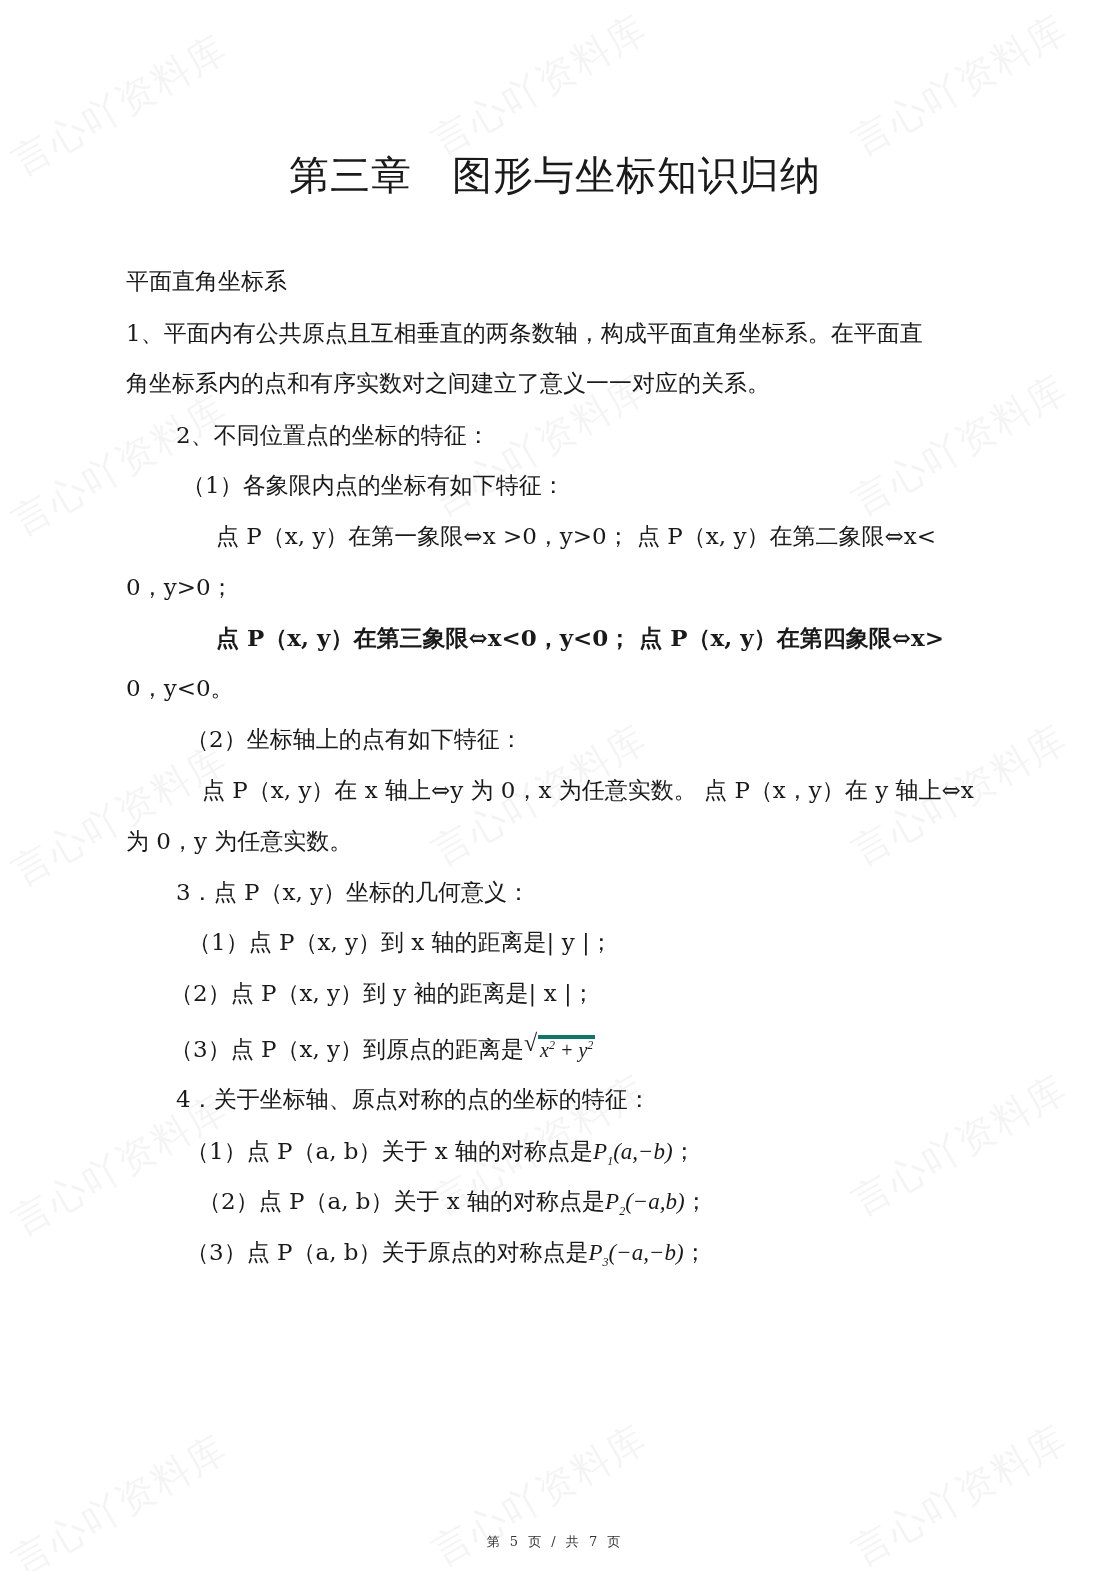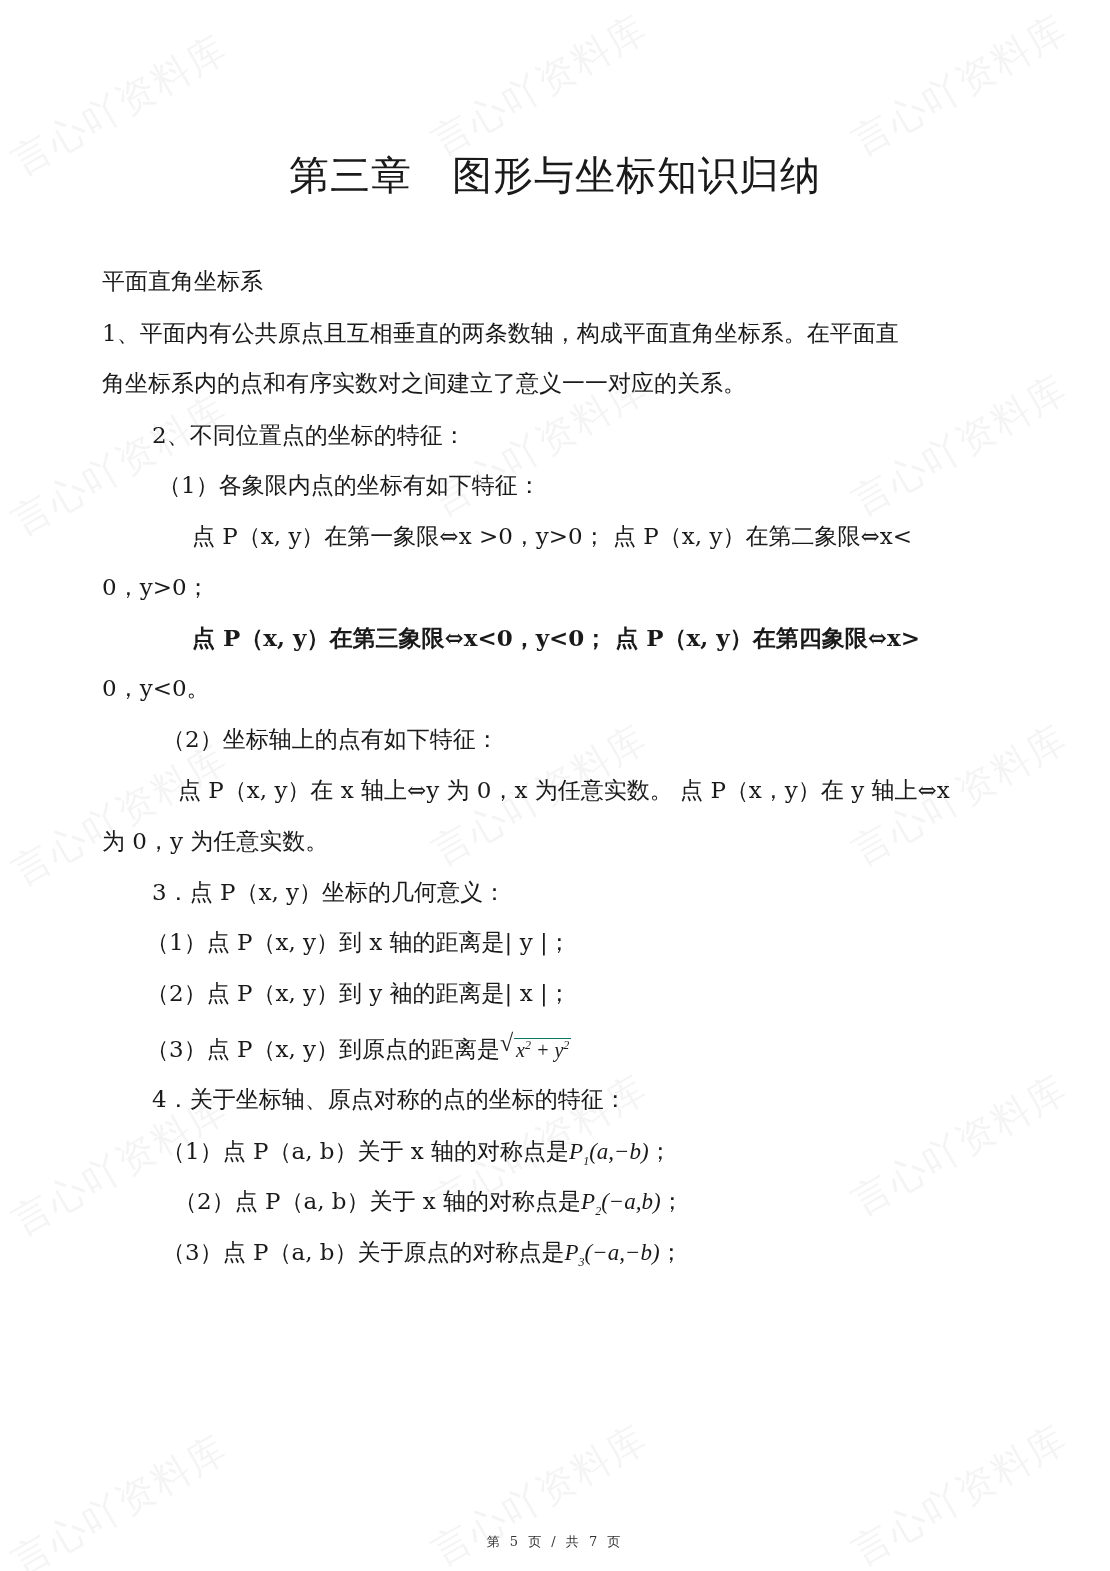--- a/index.html
+++ b/index.html
@@ -4,25 +4,25 @@
 <style>
   html, body { margin:0; padding:0; background:#ffffff; }
   body { width:1110px; height:1571px; position:relative; overflow:hidden;
          font-family: "DejaVu Serif", "Liberation Serif", serif; color:#1a1a1a; }
   .wm { position:absolute; font-family:"DejaVu Sans", sans-serif; font-size:38px;
         color:rgba(0,0,0,0.045); transform:rotate(-30deg); white-space:nowrap;
         pointer-events:none; letter-spacing:2px; }
   .title { position:absolute; top:148px; left:0; width:1110px; text-align:center;
            font-size:40px; letter-spacing:1px; }
   .title .gap { display:inline-block; width:40px; }
-  .line { position:absolute; font-size:23px; white-space:nowrap; line-height:30px; }
+  .line { position:absolute; font-size:23px; white-space:nowrap; line-height:30px;margin-left:24px; }
   .math { font-family:"Liberation Serif", serif; font-style:italic; }
   .sqrt { display:inline-block; position:relative; padding-left:14px; }
   .sqrt::before { content:"√"; position:absolute; left:0; top:-2px; font-style:normal; font-size:24px; }
-  .sqrt .radicand { border-top:1px solid #0f766e; padding:0 2px; font-size:20px; }
+  .sqrt .radicand { border-top:4px solid #0f766e; padding:0 2px; font-size:20px; }
   sup { font-size:12px; }
   sub { font-size:12px; }
   .footer { position:absolute; top:1533px; left:0; width:1110px; text-align:center;
             font-size:13px; color:#333; letter-spacing:3px; }
 </style>
 </head>
 <body>
 
 <div class="wm" style="left:0px;top:80px;">言心吖资料库</div>
 <div class="wm" style="left:420px;top:60px;">言心吖资料库</div>
@@ -51,21 +51,21 @@
 <div class="line" style="left:152px;top:420px;">2、不同位置点的坐标的特征：</div>
 <div class="line" style="left:158px;top:470px;text-align:center;">（1）各象限内点的坐标有如下特征：</div>
 <div class="line" style="left:192px;top:521px;">点 P（x, y）在第一象限⇔x  &gt;0，y&gt;0；  点 P（x, y）在第二象限⇔x&lt;</div>
 <div class="line" style="left:102px;top:572px;">0，y&gt;0；</div>
 <div class="line" style="left:192px;top:623px;font-weight:bold;">点 P（x, y）在第三象限⇔x&lt;0，y&lt;0；   点 P（x, y）在第四象限⇔x&gt;</div>
 <div class="line" style="left:102px;top:673px;">0，y&lt;0。</div>
 <div class="line" style="left:162px;top:724px;">（2）坐标轴上的点有如下特征：</div>
 <div class="line" style="left:178px;top:775px;">点 P（x, y）在 x 轴上⇔y 为 0，x 为任意实数。 点 P（x，y）在 y 轴上⇔x</div>
 <div class="line" style="left:102px;top:826px;">为 0，y 为任意实数。</div>
 <div class="line" style="left:152px;top:877px;">3．点 P（x, y）坐标的几何意义：</div>
-<div class="line" style="left:146px;top:927px;">（1）点 P（x, y）到 x 轴的距离是| y |；</div>
+<div class="line" style="left:164px;top:927px;">（1）点 P（x, y）到 x 轴的距离是| y |；</div>
 <div class="line" style="left:146px;top:978px;">（2）点 P（x, y）到 y 袖的距离是| x |；</div>
 <div class="line" style="left:146px;top:1030px;">
   <span>（3）点 P（x, y）到原点的距离是</span><span class="sqrt math"><span class="radicand"><span>x</span><sup>2</sup> + <span>y</span><sup>2</sup></span></span>
 </div>
 <div class="line" style="left:152px;top:1084px;">4．关于坐标轴、原点对称的点的坐标的特征：</div>
 <div class="line" style="left:162px;top:1136px;">
   <span>（1）点 P（a, b）关于 x 轴的对称点是</span><span class="math"><span>P</span><sub>1</sub><span>(a,−b)</span></span><span>；</span>
 </div>
 <div class="line" style="left:174px;top:1186px;">
   <span>（2）点 P（a, b）关于 x 轴的对称点是</span><span class="math"><span>P</span><sub>2</sub><span>(−a,b)</span></span><span>；</span>

